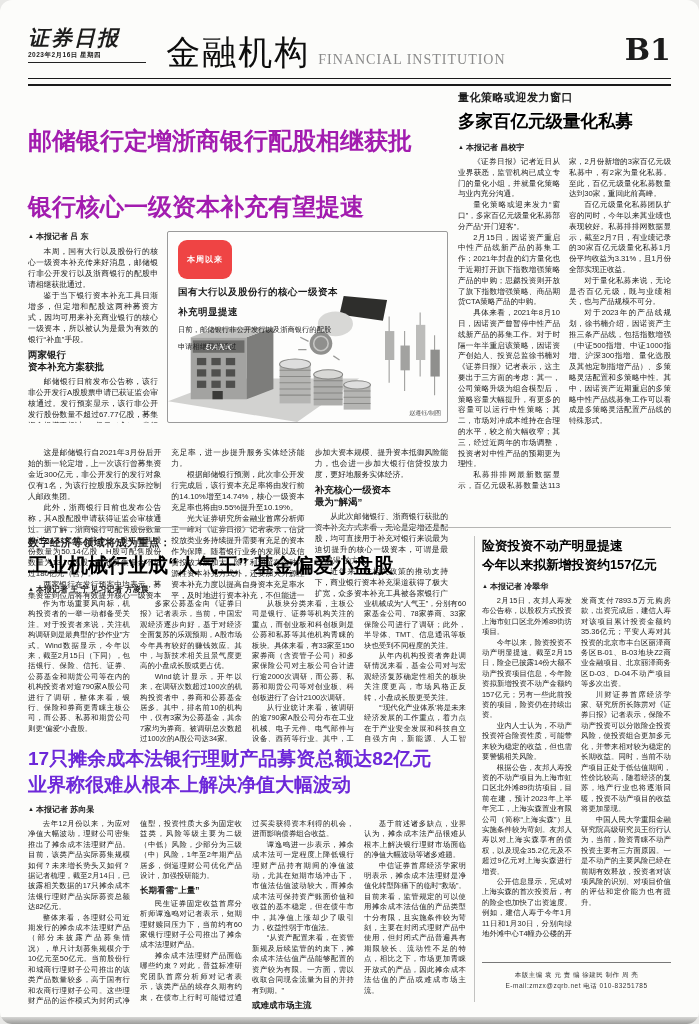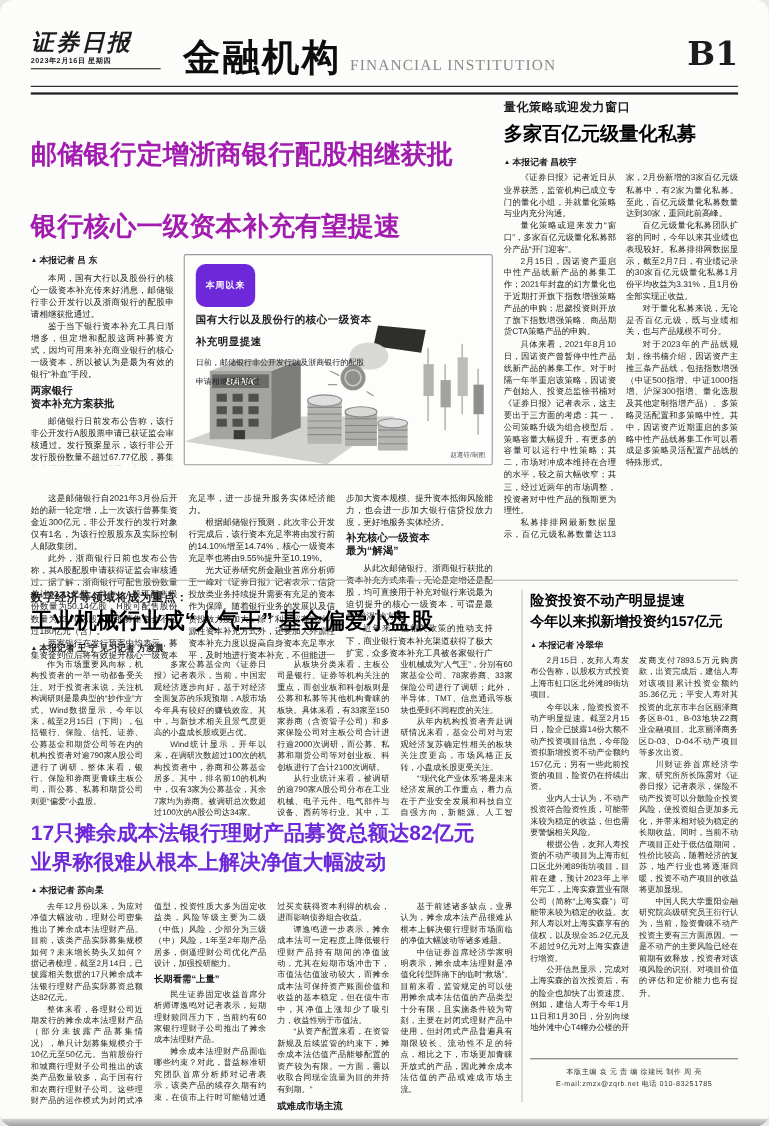--- a/index.html
+++ b/index.html
@@ -4,21 +4,21 @@
 <style>
   html,body{margin:0;padding:0;background:#e9e9e7;}
   .page{position:relative;width:699px;height:1024px;background:#fcfcfa;overflow:hidden;
         font-family:"Liberation Sans",sans-serif;color:#1c1c1c;border-radius:12px;}
   
   .hdr{position:absolute;left:28px;top:24px;width:643px;height:50px;}
   .logo-block{position:absolute;left:0;top:2px;width:118px;border-bottom:1.5px solid #222;padding-bottom:2px;}
   .logo{font-family:"DejaVu Serif",serif;font-weight:bold;font-style:italic;font-size:21px;letter-spacing:2px;line-height:24px;}
   .logo-date{font-size:6.5px;font-weight:bold;letter-spacing:.5px;margin-top:1px;}
   .section-wrap{position:absolute;left:50%;top:6px;transform:translateX(-54%);white-space:nowrap;display:flex;align-items:baseline;gap:8px;}
-  .section-cn{font-size:34px;font-weight:700;letter-spacing:2px;color:#0d0d0d;}
+  .section-cn{font-size:34px;font-weight:400;letter-spacing:2px;color:#0d0d0d;}
   .section-en{font-family:"Liberation Serif",serif;font-size:14px;color:#8a8a8a;letter-spacing:1px;}
   .page-no{position:absolute;right:0;top:8px;font-family:"DejaVu Serif",serif;font-weight:bold;font-size:30px;}
   .rule2{position:absolute;left:28px;top:78px;width:643px;height:5px;border-top:1.5px solid #1a1a1a;border-bottom:2.5px solid #1a1a1a;}
   
   .byline{font-size:8px;font-weight:bold;margin:0 0 4px 0;}
   .bl-mark{font-size:6px;vertical-align:1px;margin-right:2px;}
   .body{text-align:justify;overflow:hidden;}
   .body p{margin:0;text-indent:2em;}
   .body h4{margin:4px 0 3px 0;font-weight:bold;}
   .cols2{columns:2;column-gap:9px;column-fill:auto;}
@@ -29,21 +29,21 @@
   .lead-h{font-size:24px;font-weight:900;line-height:31px;color:#a21caf;margin-top:35px;}
   .lead-rowA{display:flex;gap:9px;margin-top:9px;height:192px;}
   .lead-col1{width:130px;flex:none;font-size:7.8px;line-height:11px;}
   .lead-col1 h4{font-size:9.5px;line-height:12px;}
   .lead-rowB{margin-top:24px;height:155px;font-size:7.8px;line-height:11px;}
   .lead-rowB h4{font-size:9.5px;line-height:12px;}
   
   .ibox{position:relative;flex:1;border:1px solid #9a9a9a;border-radius:2px;background:#fdfdfc;overflow:hidden;}
   .ibox-art{position:absolute;left:0;bottom:0;width:100%;height:100%;}
   .ibox-text{position:relative;z-index:2;padding:8px 10px 0 10px;}
-  .ibox-tag{display:inline-block;background:#6d28d9;color:#fff;font-size:8px;font-weight:bold;
+  .ibox-tag{display:inline-block;background:#ef4444;color:#fff;font-size:8px;font-weight:bold;
             padding:14px 9px;border-radius:9px;letter-spacing:1px;}
   .ibox-bold{font-size:9.5px;font-weight:bold;line-height:15px;margin-top:5px;letter-spacing:.5px;width:190px;}
   .ibox-sub{font-size:7.3px;line-height:13px;margin-top:4px;color:#222;width:200px;}
   .ibox-credit{position:absolute;right:6px;bottom:4px;z-index:2;font-size:6px;color:#555;}
   
   .quant{position:absolute;left:458px;top:90px;width:213px;height:432px;}
   .kicker{font-size:11px;font-weight:bold;letter-spacing:.5px;}
   .quant-h{font-size:17.5px;font-weight:900;line-height:24px;margin-top:4px;color:#000;}
   .quant .byline{margin-top:9px;}
   .quant-body{height:338px;font-size:7.6px;line-height:10.8px;margin-top:4px;}
@@ -230,21 +230,21 @@
   <div class="insur">
     <div class="insur-h">险资投资不动产明显提速</div>
     <div class="insur-h">今年以来拟新增投资约157亿元</div>
     <div class="byline">
       <span class="bl-mark">▲</span><span>本报记者 冷翠华</span>
     </div>
     <div class="insur-body body cols2">
         <p>2月15日，友邦人寿发布公告称，以股权方式投资上海市虹口区北外滩89街坊项目。</p>
         <p>今年以来，险资投资不动产明显提速。截至2月15日，险企已披露14份大额不动产投资项目信息，今年险资拟新增投资不动产金额约157亿元；另有一些此前投资的项目，险资仍在持续出资。</p>
         <p>业内人士认为，不动产投资符合险资性质，可能带来较为稳定的收益，但也需要警惕相关风险。</p>
-        <p>根据公告，友邦人寿投资的不动产项目为上海市虹口区北外滩89街坊项目，目前在建，预计2023年上半年完工，上海实森置业有限公司（简称“上海实森”）可能带来较为稳定的收益。友邦人寿以对上海实森享有的债权，以及现金35.2亿元及不超过9亿元对上海实森进行增资。</p>
+        <p>根据公告，友邦人寿投资的不动产项目为上海市虹口区北外滩89街坊项目，目前在建，预计2023年上半年完工，上海实森置业有限公司（简称“上海实森”）且实施条件较为苛刻。友邦人寿以对上海实森享有的债权，以及现金35.2亿元及不超过9亿元对上海实森进行增资。</p>
         <p>公开信息显示，完成对上海实森的首次投资后，有的险企也加快了出资速度。例如，建信人寿于今年1月11日和1月30日，分别向绿地外滩中心T4幢办公楼的开发商支付7893.5万元购房款，出资完成后，建信人寿对该项目累计投资金额约35.36亿元；平安人寿对其投资的北京市丰台区丽泽商务区B-01、B-03地块Z2商业金融项目、北京丽泽商务区D-03、D-04不动产项目等多次出资。</p>
         <p>川财证券首席经济学家、研究所所长陈雳对《证券日报》记者表示，保险不动产投资可以分散险企投资风险，使投资组合更加多元化，并带来相对较为稳定的长期收益。同时，当前不动产项目正处于低估值期间，性价比较高，随着经济的复苏，地产行业也将逐渐回暖，投资不动产项目的收益将更加显现。</p>
         <p>中国人民大学重阳金融研究院高级研究员王衍行认为，当前，险资青睐不动产投资主要有三方面原因。一是不动产的主要风险已经在前期有效释放，投资者对该项风险的识别、对项目价值的评估和定价能力也有提升。</p>
       </div>
   </div>
 
   <div class="wealth">
     <div class="wealth-h">17只摊余成本法银行理财产品募资总额达82亿元</div>
     <div class="wealth-h">业界称很难从根本上解决净值大幅波动</div>
     <div class="byline">

